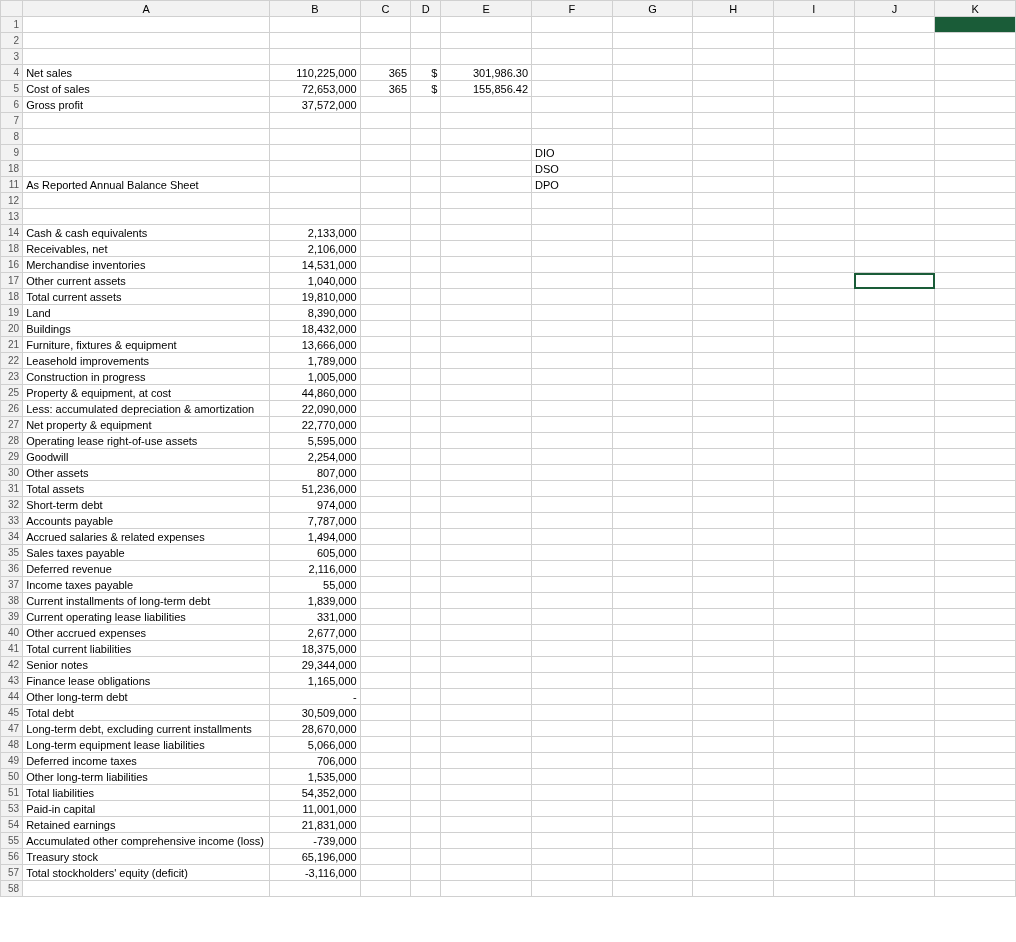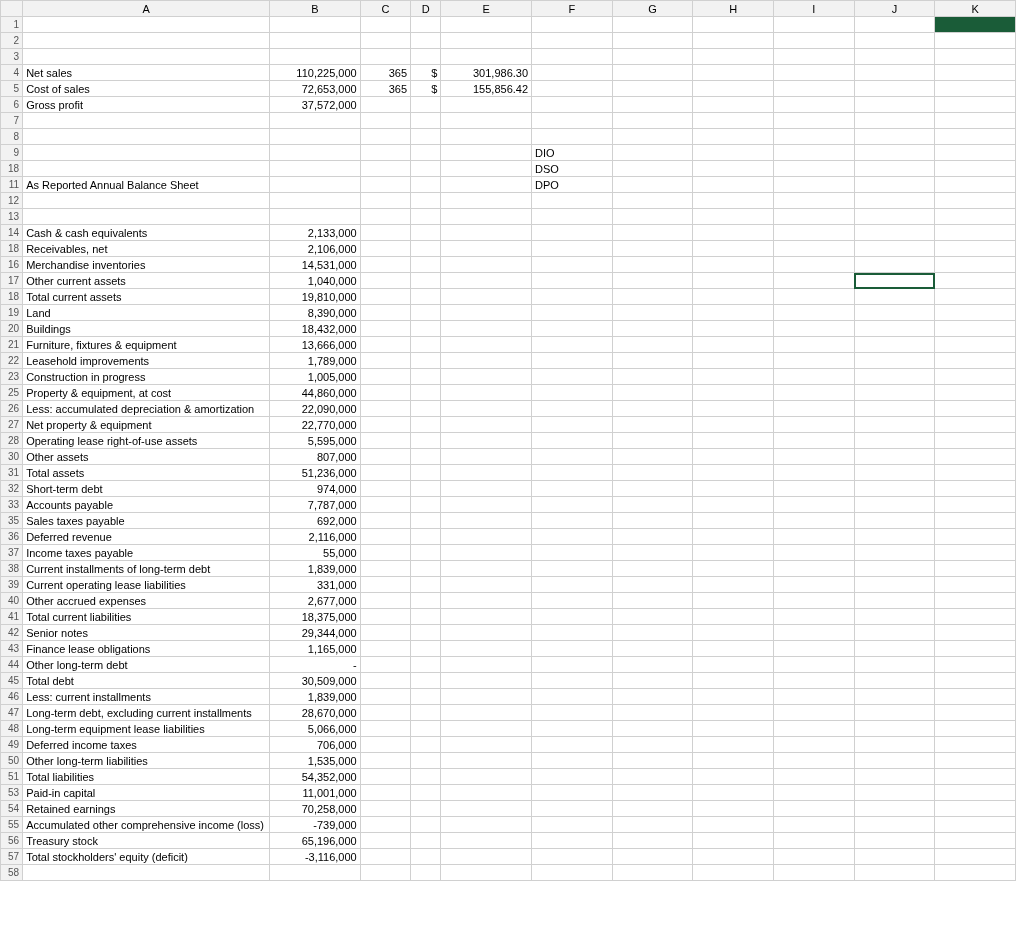--- a/index.html
+++ b/index.html
@@ -450,20 +450,34 @@
       <div class="cell col-d text-right"></div>
       <div class="cell col-e text-right"></div>
       <div class="cell col-f"></div>
       <div class="cell col-g"></div>
       <div class="cell col-h"></div>
       <div class="cell col-i"></div>
       <div class="cell col-j"></div>
       <div class="cell col-k"></div>
     </div>
     <div class="row">
+      <div class="row-num cell">29</div>
+      <div class="cell col-a">Goodwill</div>
+      <div class="cell col-b text-right">2,254,000</div>
+      <div class="cell col-c text-right"></div>
+      <div class="cell col-d text-right"></div>
+      <div class="cell col-e text-right"></div>
+      <div class="cell col-f"></div>
+      <div class="cell col-g"></div>
+      <div class="cell col-h"></div>
+      <div class="cell col-i"></div>
+      <div class="cell col-j"></div>
+      <div class="cell col-k"></div>
+    </div>
+    <div class="row">
       <div class="row-num cell">30</div>
       <div class="cell col-a">Other assets</div>
       <div class="cell col-b text-right">807,000</div>
       <div class="cell col-c text-right"></div>
       <div class="cell col-d text-right"></div>
       <div class="cell col-e text-right"></div>
       <div class="cell col-f"></div>
       <div class="cell col-g"></div>
       <div class="cell col-h"></div>
       <div class="cell col-i"></div>
@@ -506,23 +520,37 @@
       <div class="cell col-d text-right"></div>
       <div class="cell col-e text-right"></div>
       <div class="cell col-f"></div>
       <div class="cell col-g"></div>
       <div class="cell col-h"></div>
       <div class="cell col-i"></div>
       <div class="cell col-j"></div>
       <div class="cell col-k"></div>
     </div>
     <div class="row">
+      <div class="row-num cell">34</div>
+      <div class="cell col-a">Accrued salaries &amp; related expenses</div>
+      <div class="cell col-b text-right">1,494,000</div>
+      <div class="cell col-c text-right"></div>
+      <div class="cell col-d text-right"></div>
+      <div class="cell col-e text-right"></div>
+      <div class="cell col-f"></div>
+      <div class="cell col-g"></div>
+      <div class="cell col-h"></div>
+      <div class="cell col-i"></div>
+      <div class="cell col-j"></div>
+      <div class="cell col-k"></div>
+    </div>
+    <div class="row">
       <div class="row-num cell">35</div>
       <div class="cell col-a">Sales taxes payable</div>
-      <div class="cell col-b text-right">692,000</div>
+      <div class="cell col-b text-right">605,000</div>
       <div class="cell col-c text-right"></div>
       <div class="cell col-d text-right"></div>
       <div class="cell col-e text-right"></div>
       <div class="cell col-f"></div>
       <div class="cell col-g"></div>
       <div class="cell col-h"></div>
       <div class="cell col-i"></div>
       <div class="cell col-j"></div>
       <div class="cell col-k"></div>
     </div>
@@ -660,34 +688,20 @@
       <div class="cell col-d text-right"></div>
       <div class="cell col-e text-right"></div>
       <div class="cell col-f"></div>
       <div class="cell col-g"></div>
       <div class="cell col-h"></div>
       <div class="cell col-i"></div>
       <div class="cell col-j"></div>
       <div class="cell col-k"></div>
     </div>
     <div class="row">
-      <div class="row-num cell">46</div>
-      <div class="cell col-a">Less: current installments</div>
-      <div class="cell col-b text-right">1,839,000</div>
-      <div class="cell col-c text-right"></div>
-      <div class="cell col-d text-right"></div>
-      <div class="cell col-e text-right"></div>
-      <div class="cell col-f"></div>
-      <div class="cell col-g"></div>
-      <div class="cell col-h"></div>
-      <div class="cell col-i"></div>
-      <div class="cell col-j"></div>
-      <div class="cell col-k"></div>
-    </div>
-    <div class="row">
       <div class="row-num cell">47</div>
       <div class="cell col-a">Long-term debt, excluding current installments</div>
       <div class="cell col-b text-right">28,670,000</div>
       <div class="cell col-c text-right"></div>
       <div class="cell col-d text-right"></div>
       <div class="cell col-e text-right"></div>
       <div class="cell col-f"></div>
       <div class="cell col-g"></div>
       <div class="cell col-h"></div>
       <div class="cell col-i"></div>
@@ -760,21 +774,21 @@
       <div class="cell col-f"></div>
       <div class="cell col-g"></div>
       <div class="cell col-h"></div>
       <div class="cell col-i"></div>
       <div class="cell col-j"></div>
       <div class="cell col-k"></div>
     </div>
     <div class="row">
       <div class="row-num cell">54</div>
       <div class="cell col-a">Retained earnings</div>
-      <div class="cell col-b text-right">70,258,000</div>
+      <div class="cell col-b text-right">21,831,000</div>
       <div class="cell col-c text-right"></div>
       <div class="cell col-d text-right"></div>
       <div class="cell col-e text-right"></div>
       <div class="cell col-f"></div>
       <div class="cell col-g"></div>
       <div class="cell col-h"></div>
       <div class="cell col-i"></div>
       <div class="cell col-j"></div>
       <div class="cell col-k"></div>
     </div>

